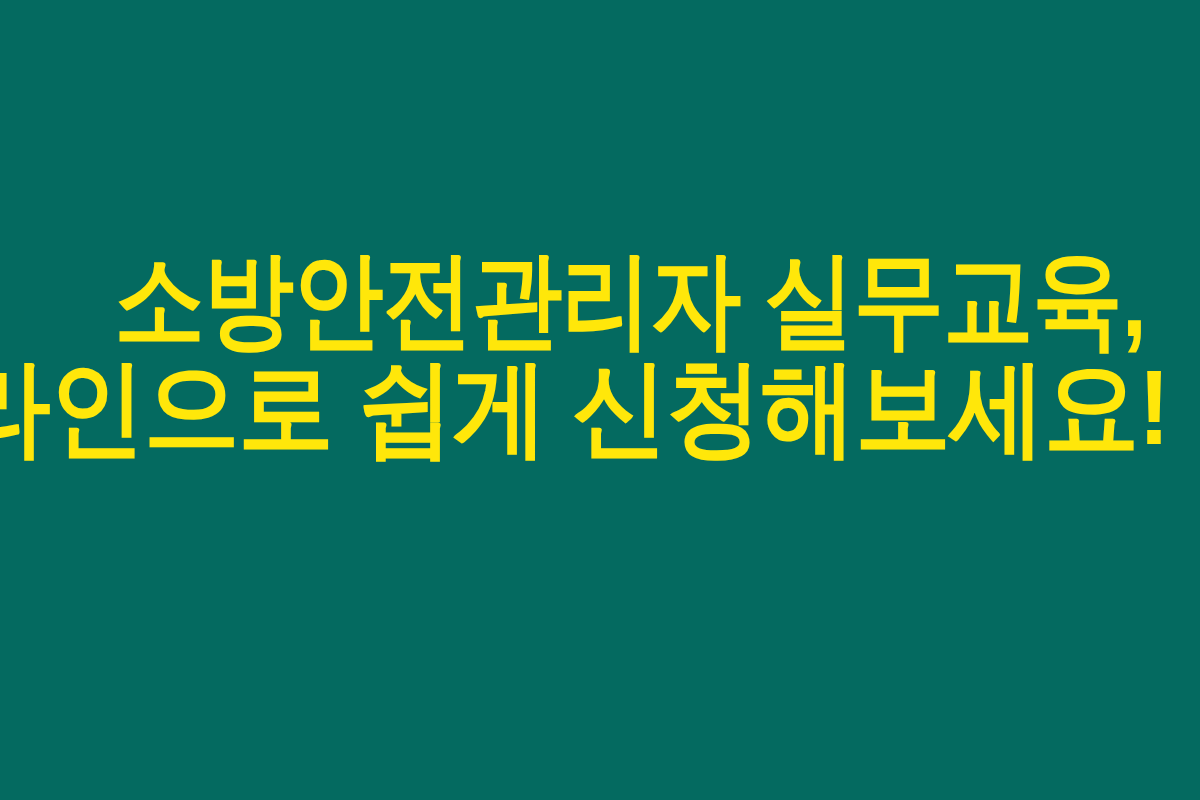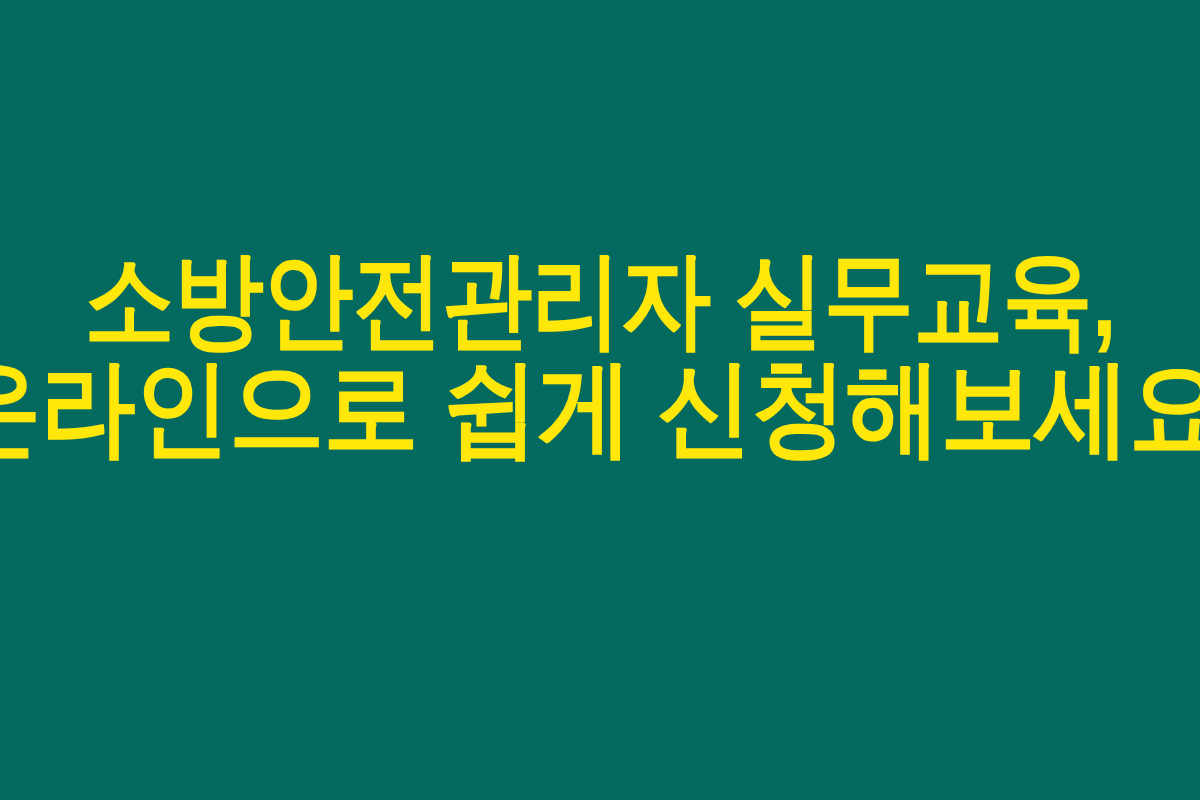--- a/index.html
+++ b/index.html
@@ -24,21 +24,21 @@
     flex-direction: column;
     align-items: center;
     justify-content: center;
     box-sizing: border-box;
     user-select: none;
   }
 
   #headline {
     display: flex;
     flex-direction: column;
-    align-items: center;
+    align-items: flex-end;
     justify-content: center;
     width: 100%;
     
     margin-top: -92px;
   }
 
   .headline-line {
     display: block;
     white-space: nowrap;
     text-align: center;

